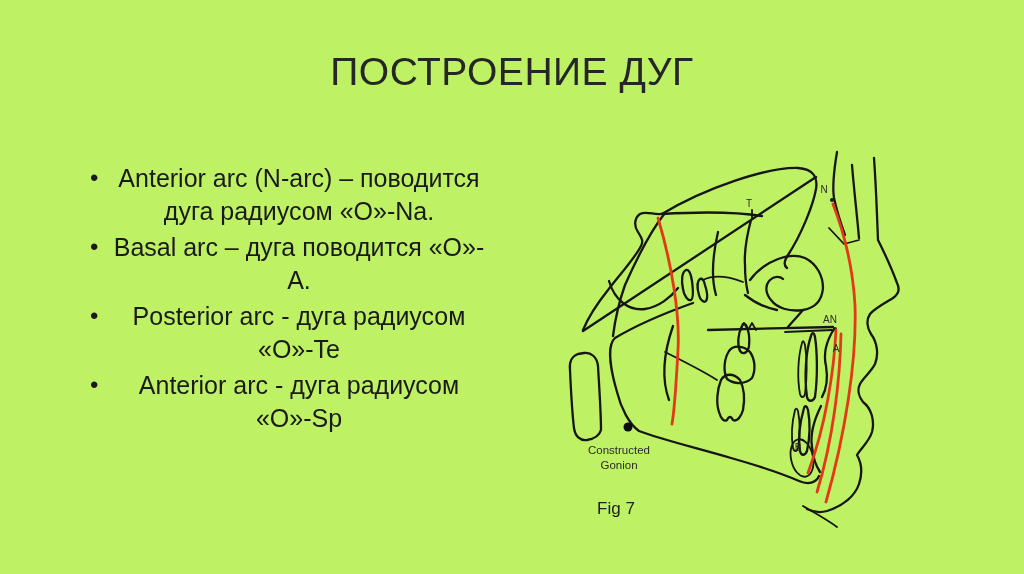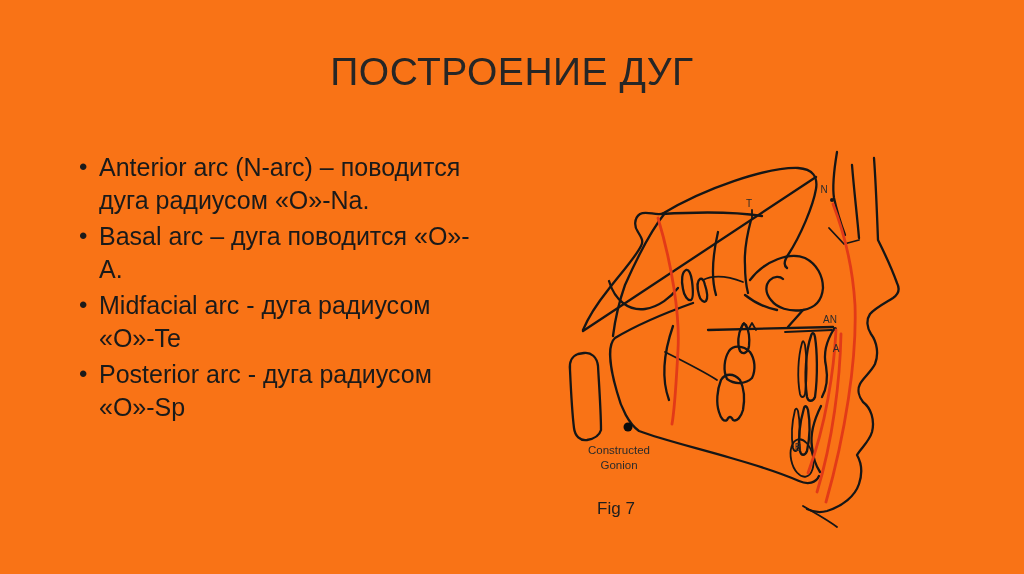--- a/index.html
+++ b/index.html
@@ -1,28 +1,28 @@
 <!DOCTYPE html>
 <html style="--arc-color: #e23a18;"><head>
 <meta charset="utf-8">
 <style>
   html,body { margin:0; padding:0; background:#888; }
   .slide {
-    position:relative; width:1024px; height:574px; background:#f97316;
+    position:relative; width:1024px; height:574px; background:#bef264;
     font-family:"Liberation Sans", sans-serif; overflow:hidden; margin:0 auto;
   }
   .title {
     position:absolute; top:50px; left:0; width:100%; text-align:center;
     font-size:39px; font-weight:400; letter-spacing:0.5px; color:#262626;
     font-family:"Liberation Sans", sans-serif;
   }
   ul.bullets {
     position:absolute; left:78px; top:150px; width:400px;
-    list-style:none; margin:1px; padding:0;
-    font-size:25px; line-height:33px; color:#1a1a1a;
+    list-style:none; margin:12px; padding:0;
+    font-size:25px; line-height:33px; color:#1a1a1a;text-align:center;
   }
   ul.bullets li { position:relative; padding-left:20px; margin:0 0 3px 0; width:378px; }
   ul.bullets li::before {
     content:"\2022"; position:absolute; left:0; top:-1px; font-size:24px; color:#1a1a1a;
   }
   .figure { position:absolute; left:545px; top:140px; width:375px; height:400px; }
   .figure svg { display:block; width:100%; height:100%; }
   .trace { fill:none; stroke:#161616; stroke-width:2.3; stroke-linecap:round; stroke-linejoin:round; }
   .trace-thin { fill:none; stroke:#161616; stroke-width:1.8; stroke-linecap:round; stroke-linejoin:round; }
   .arc { fill:none; stroke:var(--arc-color,#e23a18); stroke-width:2.8; stroke-linecap:round; }
@@ -33,22 +33,22 @@
 </head>
 <body>
 
 <div class="slide">
 
   <div class="title">ПОСТРОЕНИЕ ДУГ</div>
 
   <ul class="bullets">
     <li>Anterior arc (N-arc) – поводится дуга радиусом «О»-Na.</li>
     <li>Basal arc – дуга поводится «О»-А.</li>
-    <li>Midfacial arc - дуга радиусом «О»-Te</li>
-    <li>Posterior arc - дуга радиусом «О»-Sp</li>
+    <li>Posterior arc - дуга радиусом «О»-Te</li>
+    <li>Anterior arc - дуга радиусом «О»-Sp</li>
   </ul>
 
   <div class="figure">
     <svg viewBox="0 0 375 400">
 
       <g>
 
         <path class="trace" d="M38,191 L271,37"></path>
 
         <path class="trace" d="M117,74 C160,48 222,27 253,28 C268,29 273,37 271,49 C268,66 256,95 243,115 C239,121 238,125 242,128"></path>

